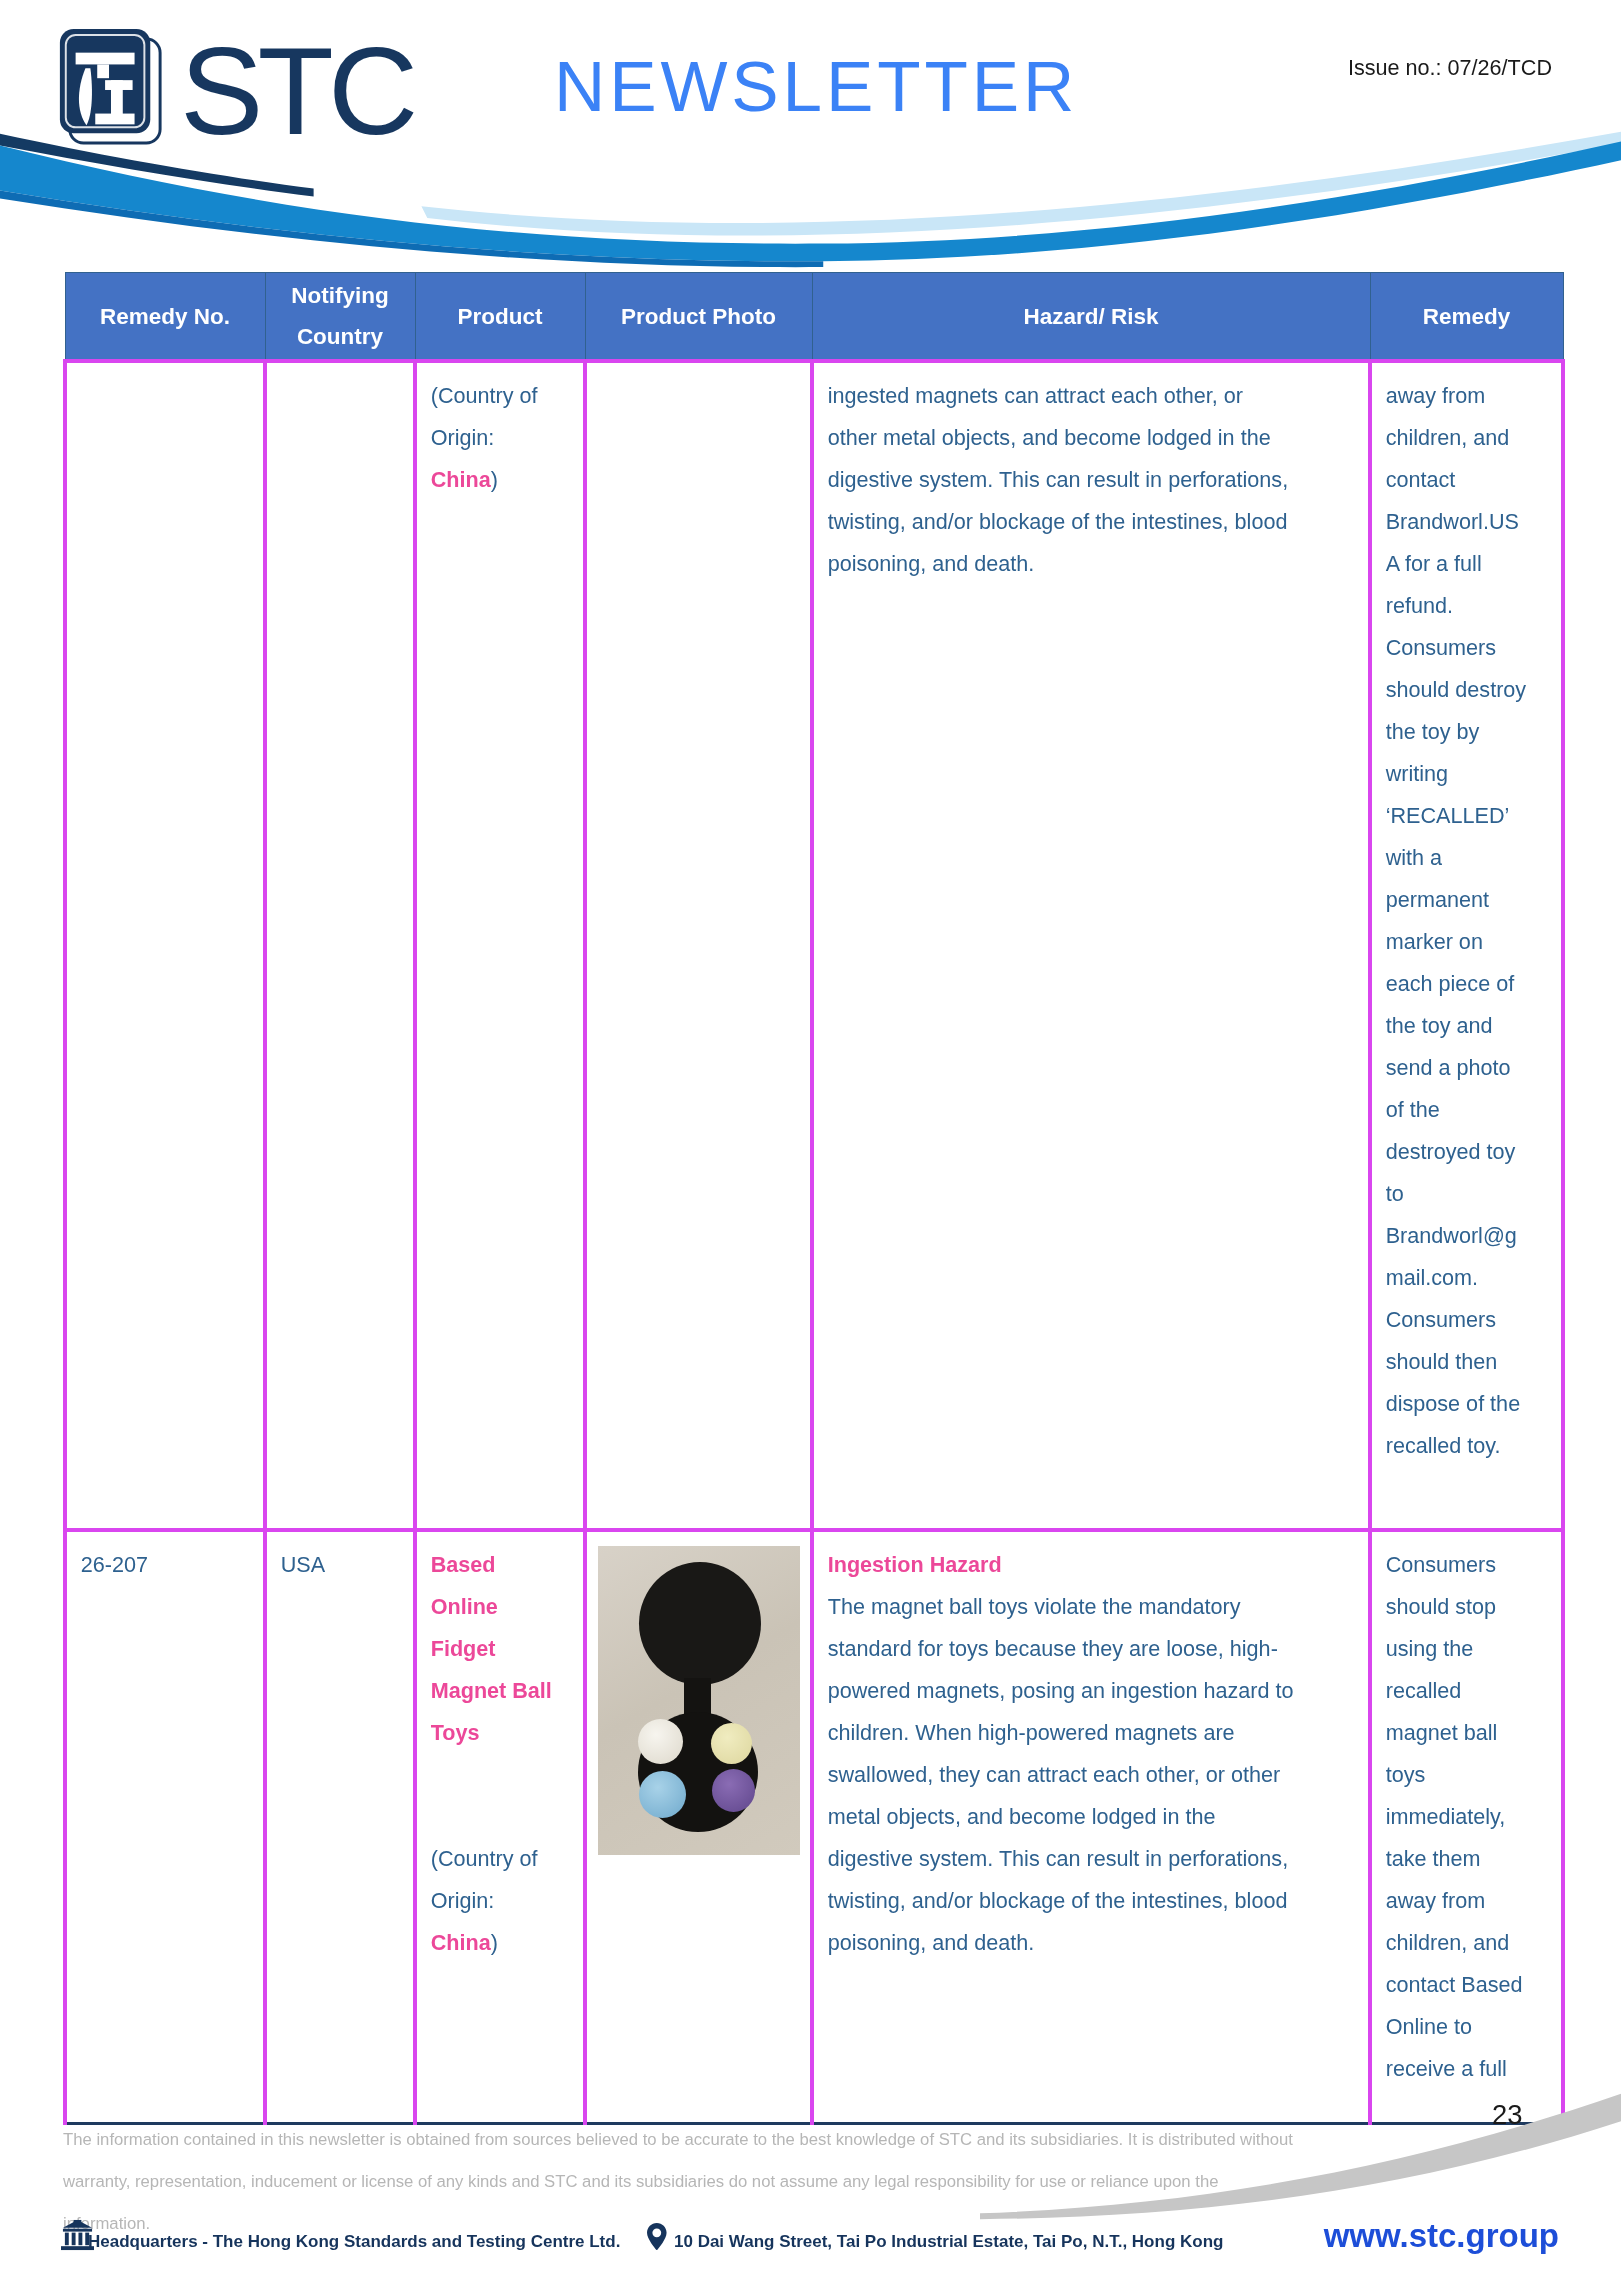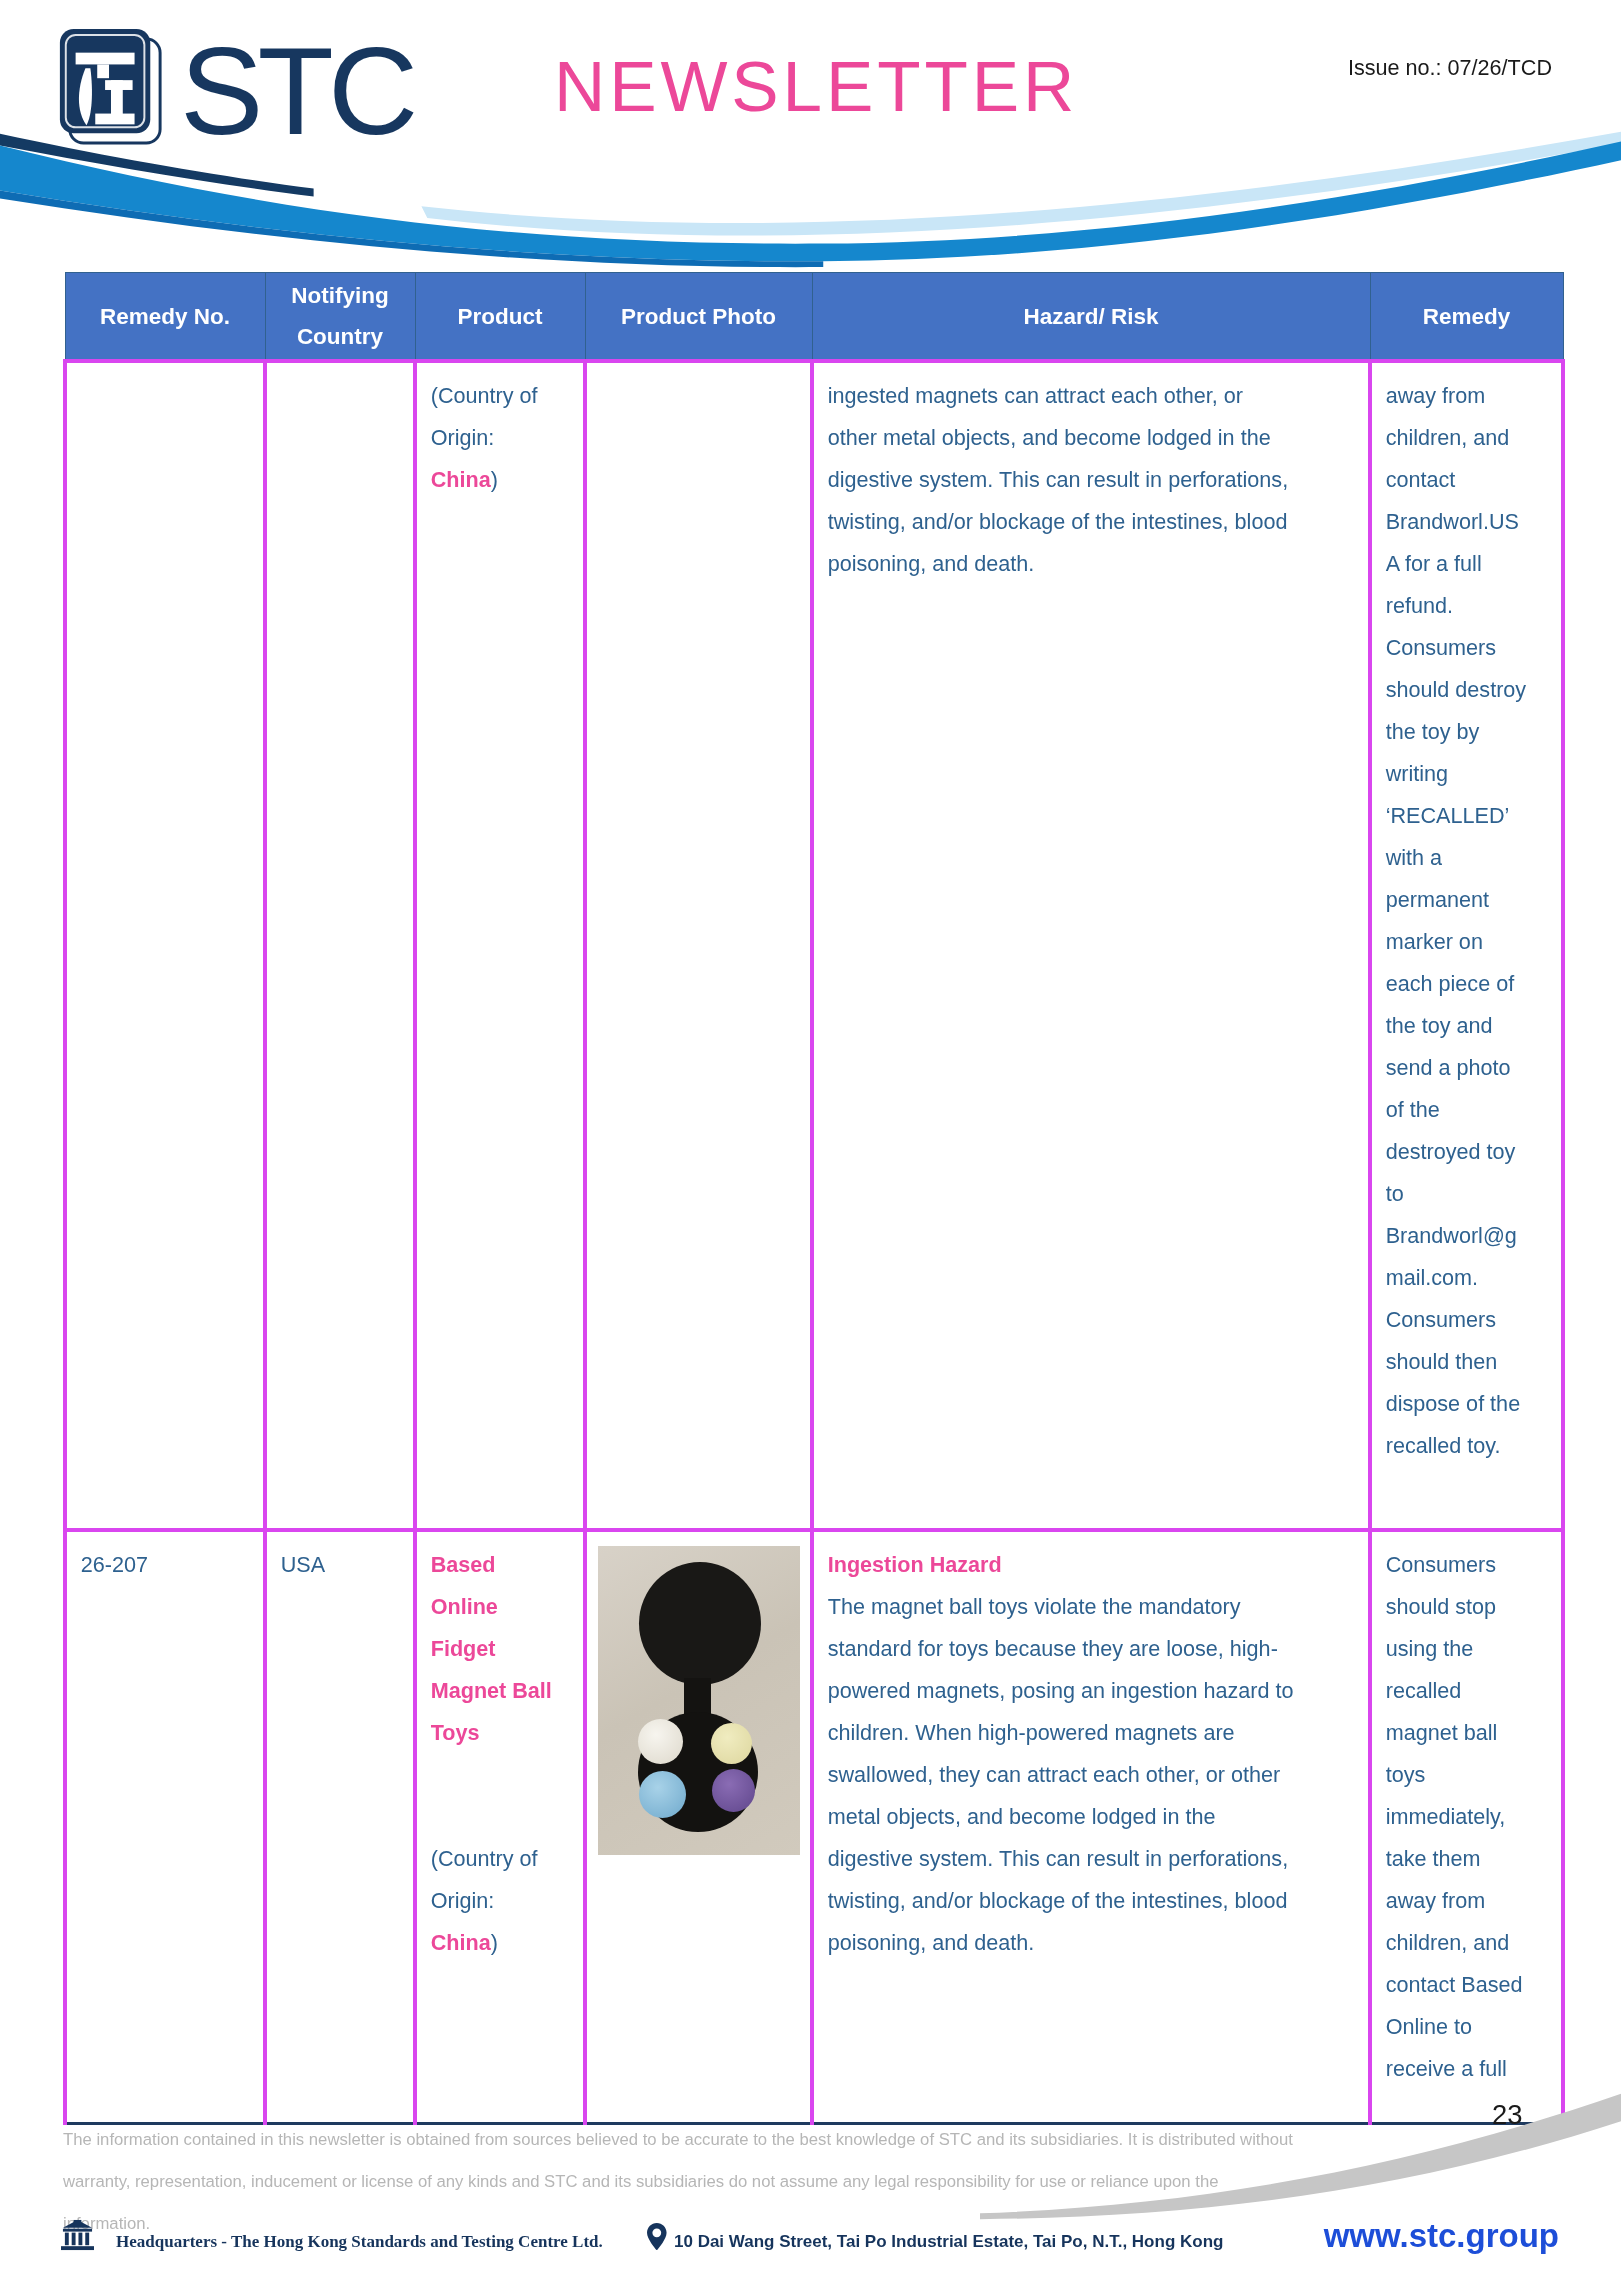--- a/index.html
+++ b/index.html
@@ -8,21 +8,21 @@
     background:#ffffff; font-family:"Liberation Sans", sans-serif;
   }
   
   .logo-emblem { position:absolute; left:54px; top:29px; }
   .brand-word {
     position:absolute; left:180px; top:21.6px; height:137px; line-height:137px;
     font-size:125px; font-weight:normal; letter-spacing:-5.9px; color:#17375F;
   }
   .news-title {
     position:absolute; left:554px; top:33px; height:108px; line-height:108px;
-    font-size:71px; font-weight:normal; letter-spacing:3.9px; color:#ec4899;
+    font-size:71px; font-weight:normal; letter-spacing:3.9px; color:#3b82f6;
   }
   .issue-no {
     position:absolute; right:69px; top:55px; font-size:21.6px; color:#1a1a1a;
   }
   .top-wave { position:absolute; left:0; top:116px; width:1621px; height:157px; }
   
   table.recall-table {
     position:absolute; left:63px; top:272px; width:1498px;
     border-collapse:collapse; table-layout:fixed;
   }
@@ -55,21 +55,21 @@
   .ball-blue   { left:41px;  top:225px; width:47px; height:47px; background:radial-gradient(circle at 40% 35%,#a8d2e8,#6fa9cc); }
   .ball-purple { left:114px; top:223px; width:43px; height:43px; background:radial-gradient(circle at 40% 35%,#8a6cb4,#5f468b); }
   
   .page-number { position:absolute; left:1492px; top:2099px; font-size:27.4px; color:#1a1a1a; }
   .gray-wave { position:absolute; left:980px; top:2088px; width:641px; height:186px; }
   .disclaimer {
     position:absolute; left:63px; top:2119px; width:1245px;
     font-size:16.7px; line-height:42px; color:#b6b6b6;
   }
   .hq-bar-icon { position:absolute; left:59px; top:2219px; }
-  .hq-text { position:absolute; left:116px; top:2225px; font-size:17px; font-weight:bold; color:#16345C; line-height:33px;font-family:Liberation Serif, serif; }
+  .hq-text { position:absolute; left:88px; top:2225px; font-size:17px; font-weight:bold; color:#16345C; line-height:33px; }
   .pin-icon { position:absolute; left:647px; top:2223px; }
   .addr-text { position:absolute; left:674px; top:2225px; font-size:17px; font-weight:bold; color:#16345C; line-height:33px; }
   .website { position:absolute; right:62px; top:2217px; font-size:33px; font-weight:bold; color:#1d4ed8; }
 </style>
 </head>
 <body>
 
 <div class="page">
 
   <div class="logo-emblem">

